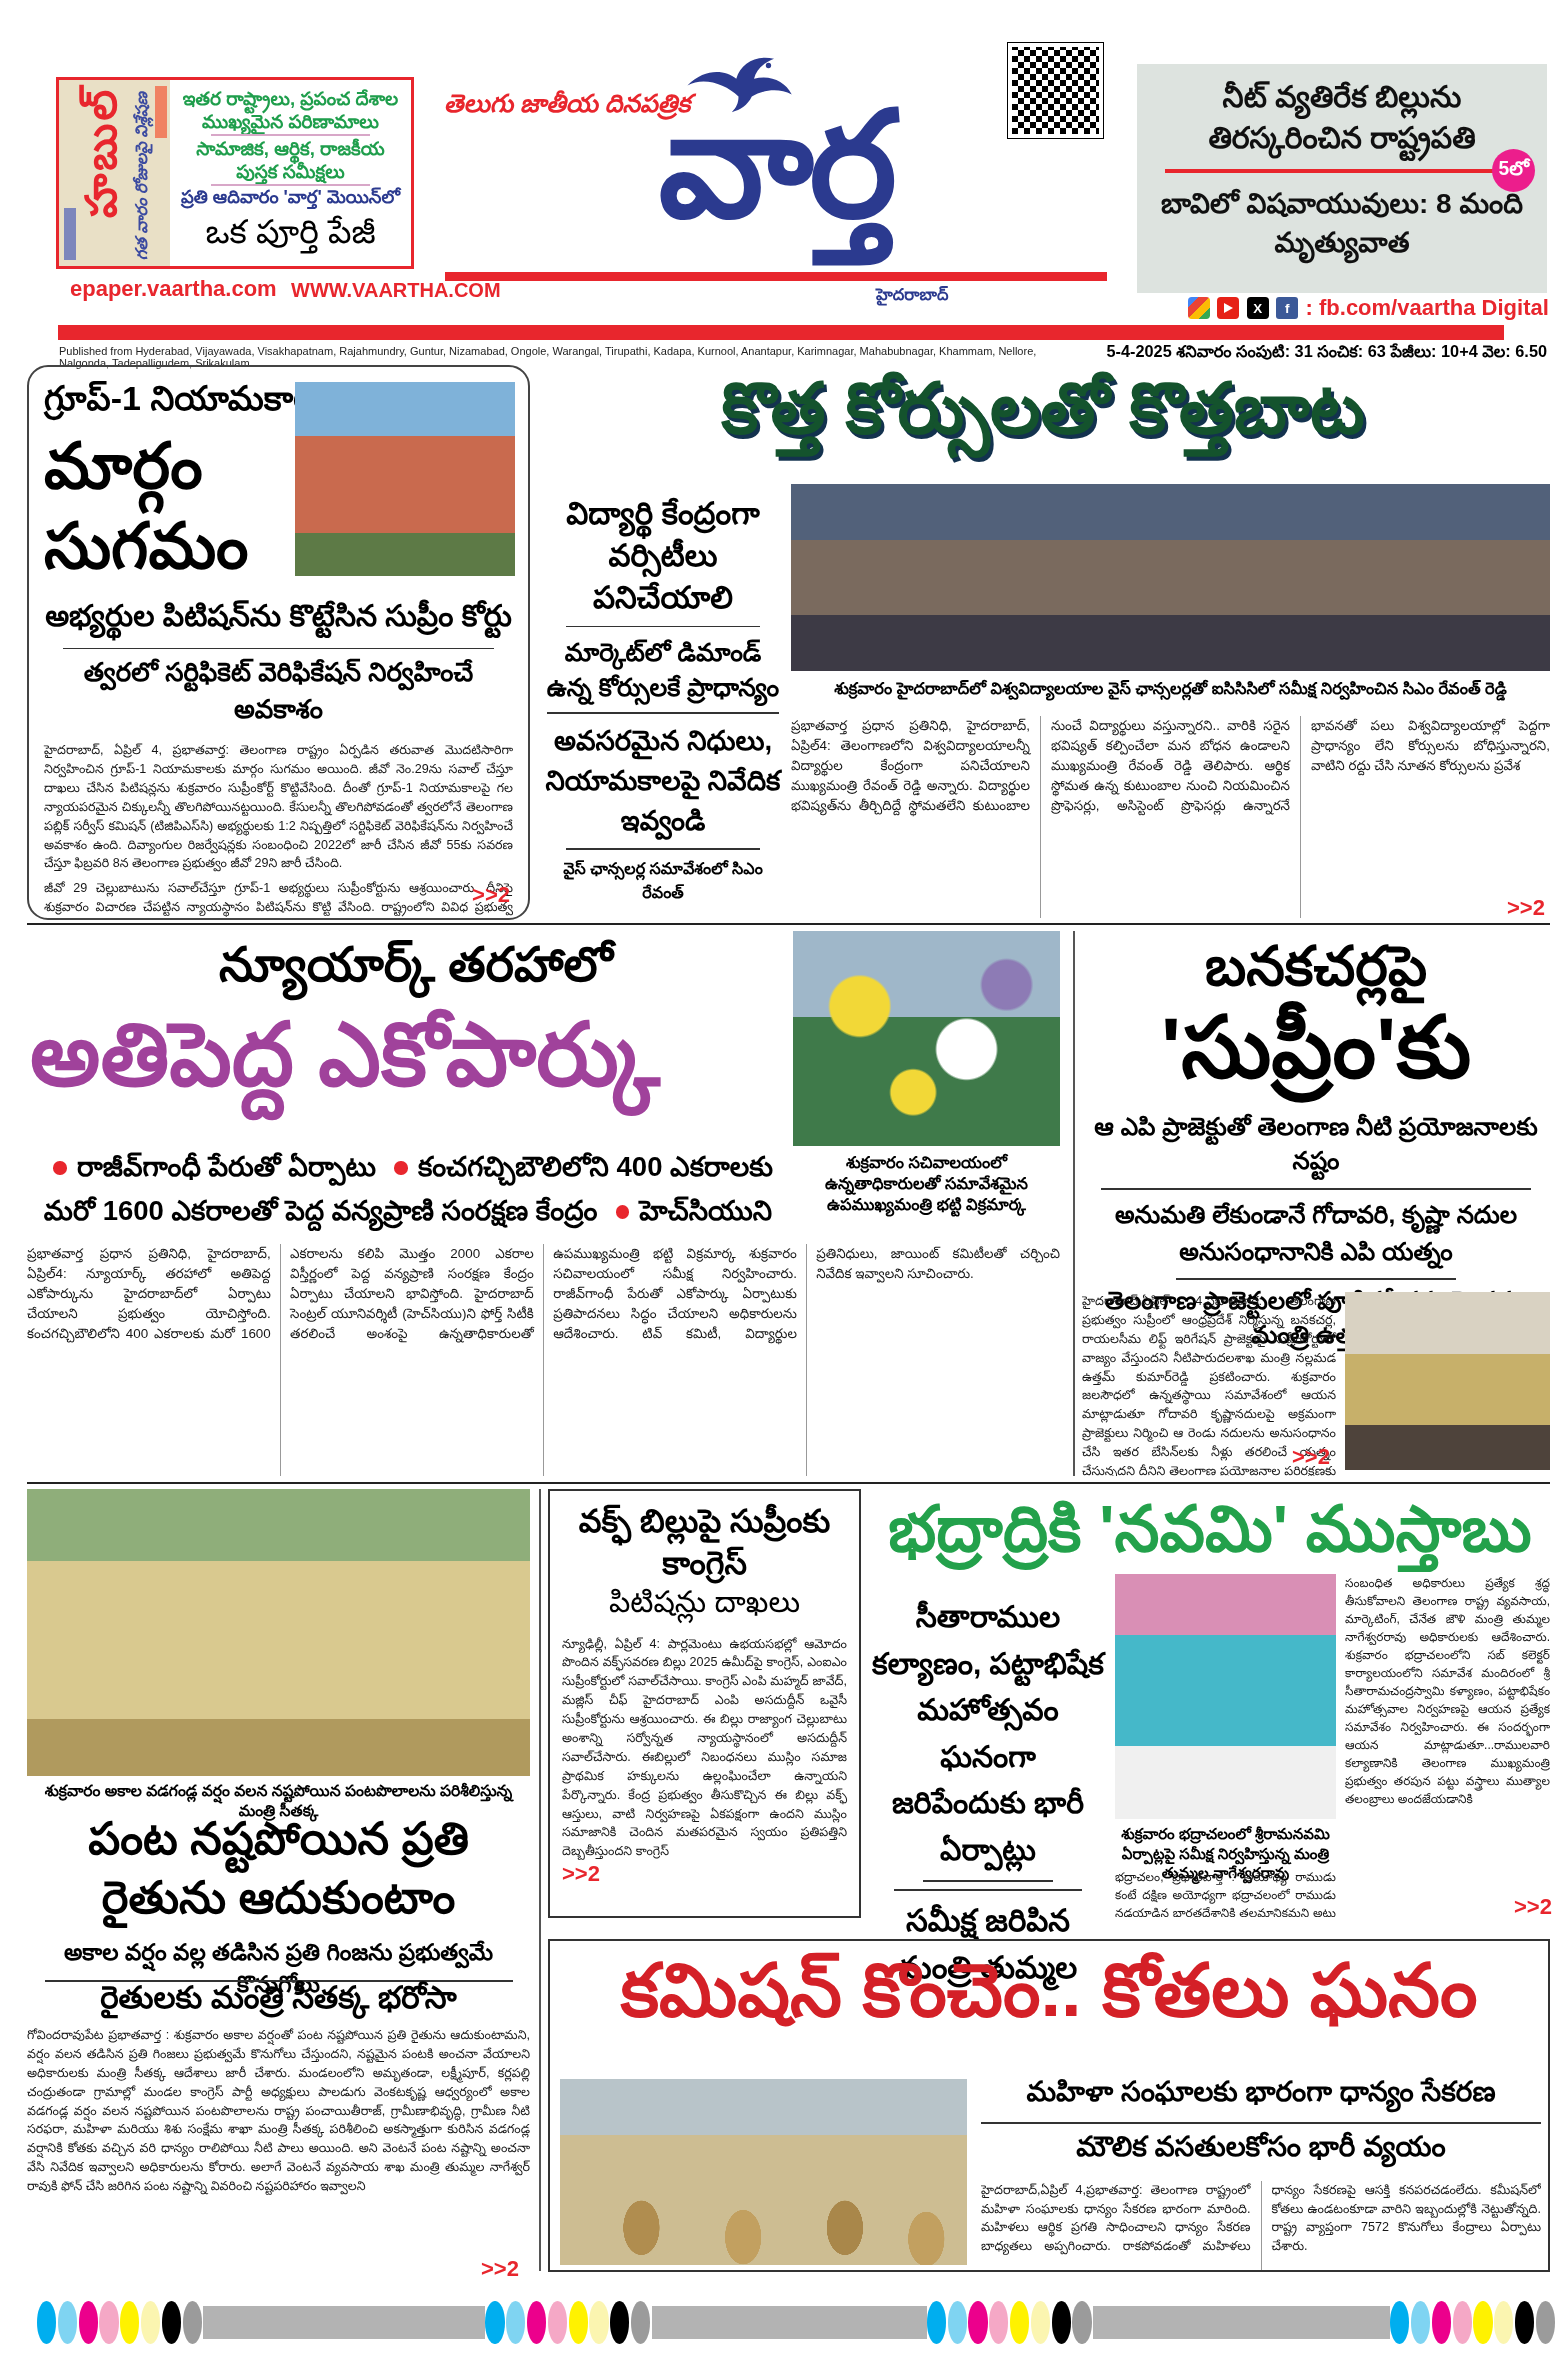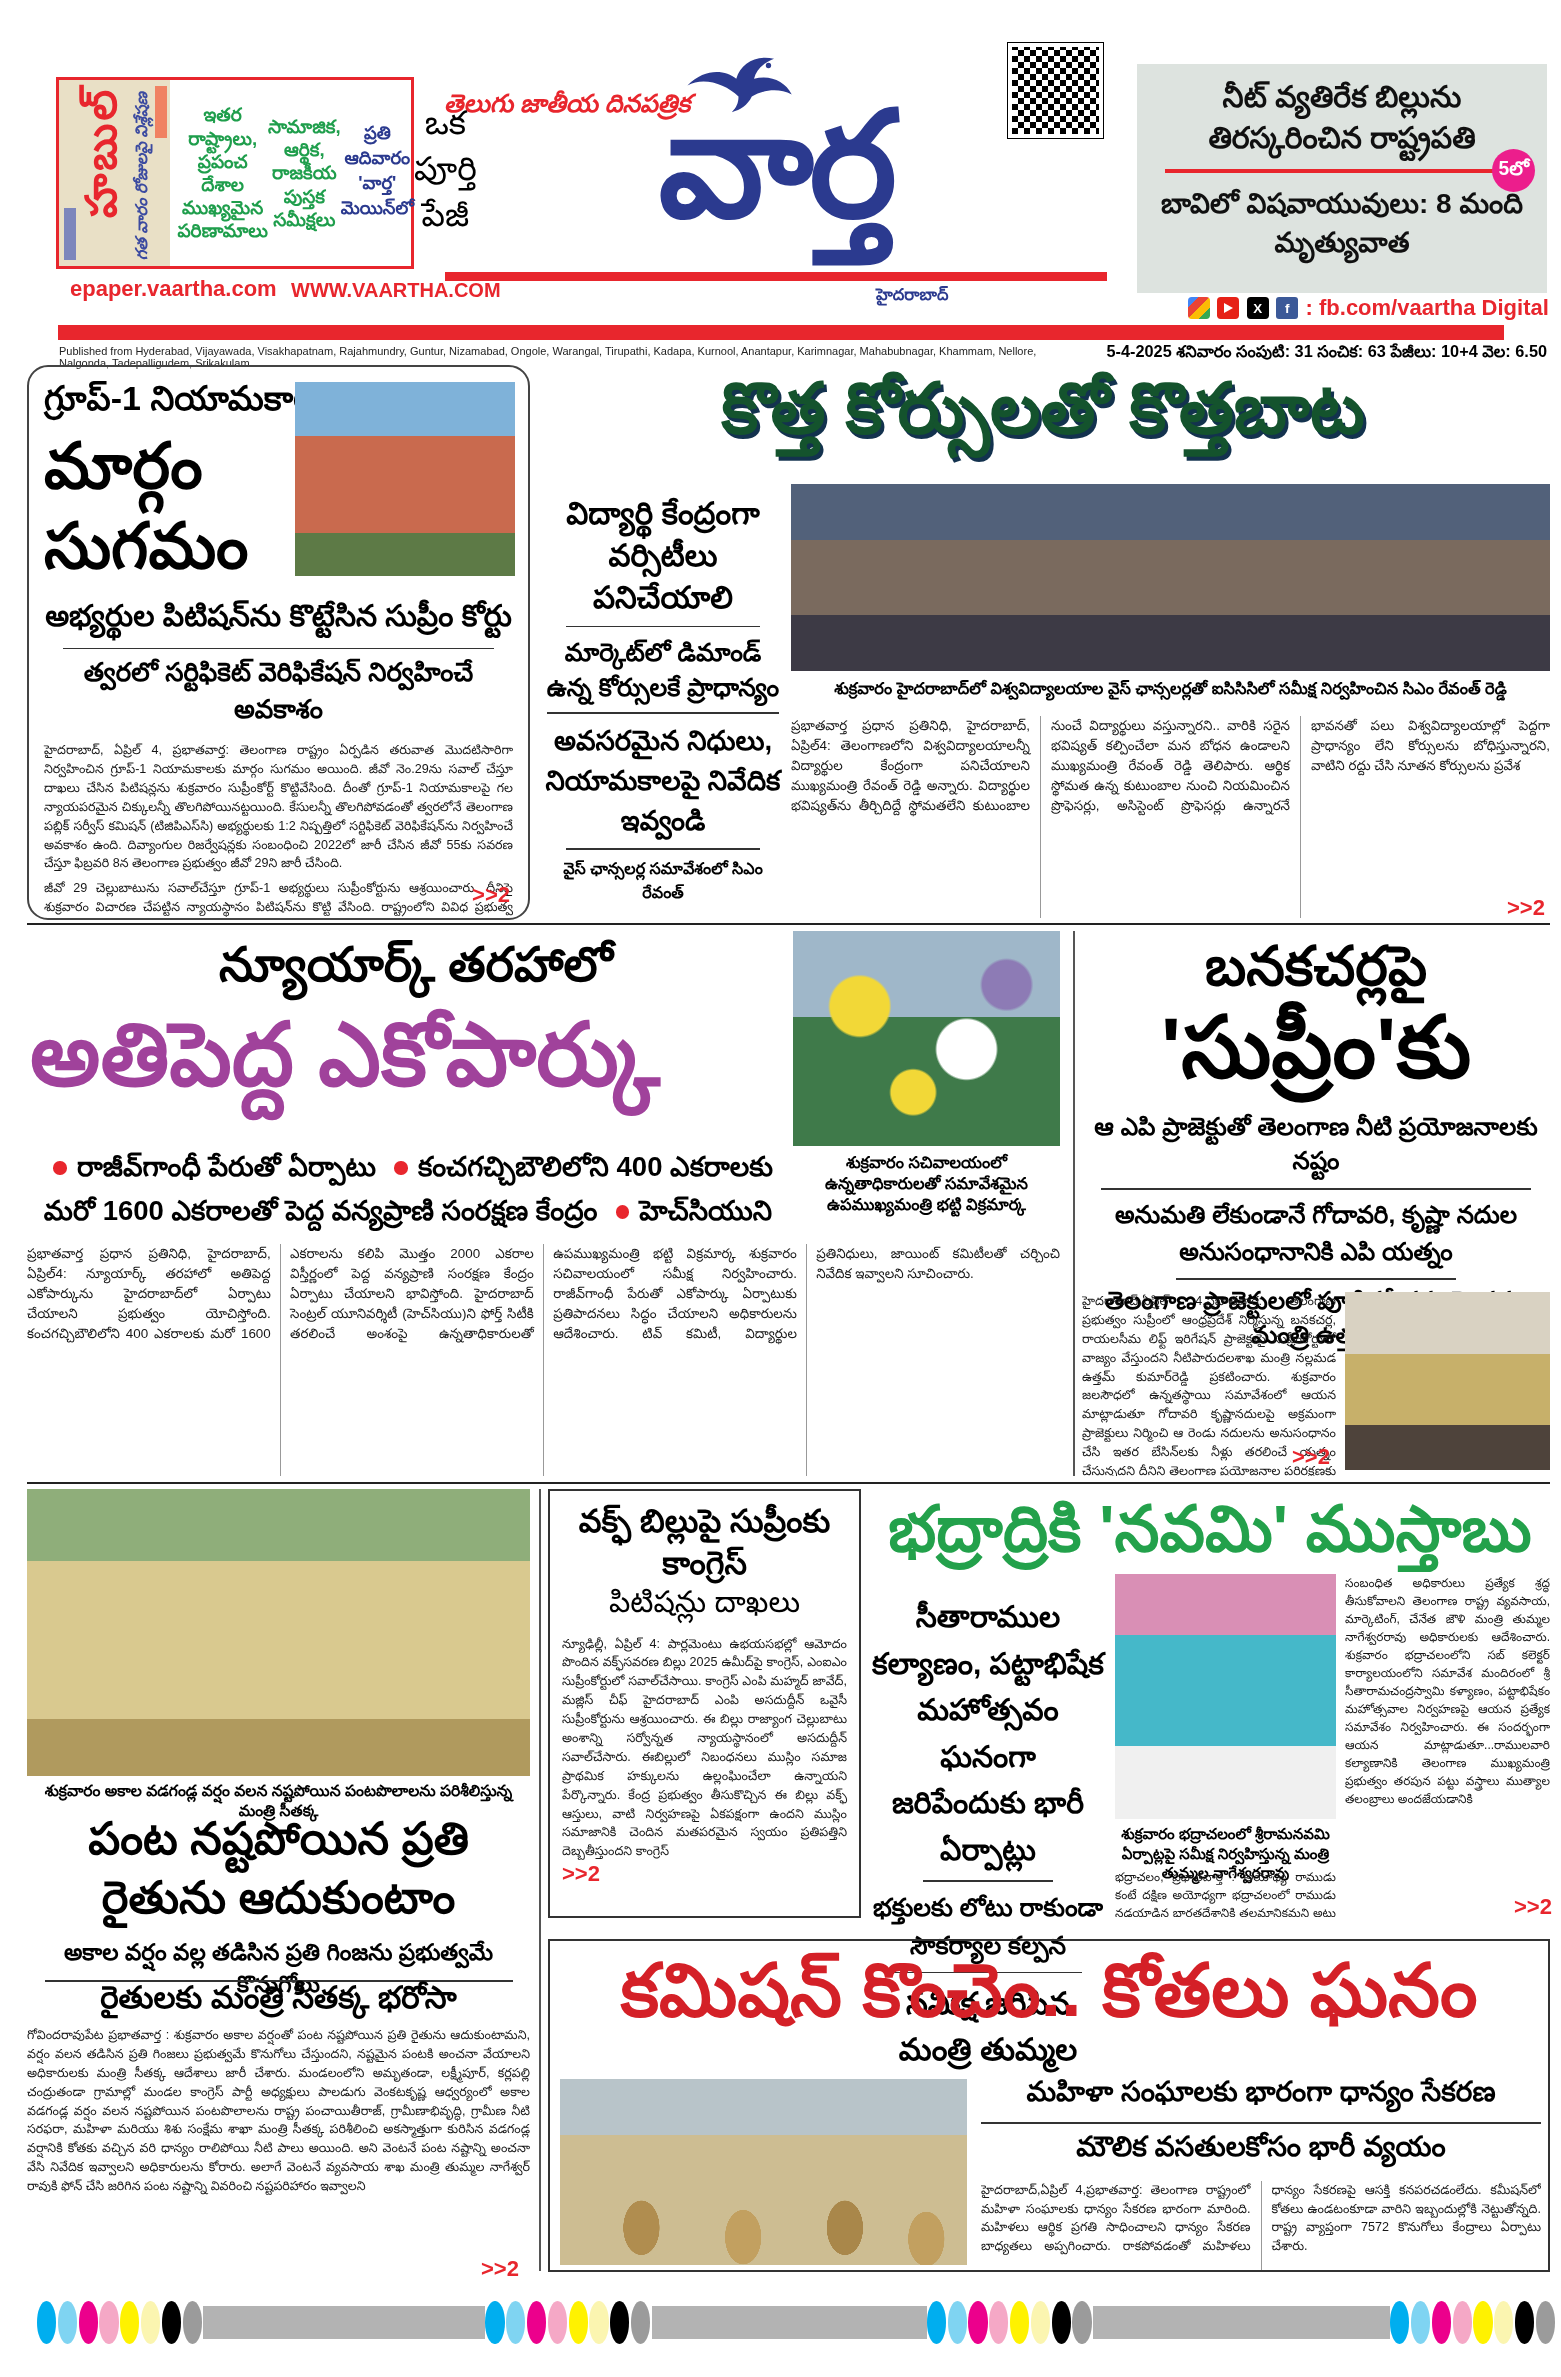--- a/index.html
+++ b/index.html
@@ -9,21 +9,21 @@
 
   
   .promo-box { border:3px solid #e8262d; display:flex; background:#fff; }
   .promo-strip { width:111px; background:#e9e0c6; position:relative; overflow:hidden; flex:none; }
   .promo-vert { position:absolute; left:13.4px; top:7.4px; writing-mode:vertical-rl; transform:rotate(180deg);
                 color:#e8262d; font-weight:bold; font-size:43px; letter-spacing:3px; }
   .promo-vert2 { position:absolute; left:71px; top:12px; writing-mode:vertical-rl; transform:rotate(180deg);
                  color:#3b4aa0; font-weight:bold; font-style:italic; font-size:16.3px; }
   .promo-chip-o { position:absolute; right:3px; top:6px; width:12px; height:52px; background:#f08262; }
   .promo-chip-b { position:absolute; left:4.5px; bottom:6px; width:12px; height:52px; background:#7d86bc; }
-  .promo-main { flex:1; display:flex; flex-direction:row; justify-content:space-evenly; align-items:center;
+  .promo-main { flex:1; display:flex; flex-direction:column; justify-content:space-evenly; align-items:center;
                 text-align:center; padding:6px 7.4px; }
   .promo-green { color:#1f9e4c; font-weight:bold; font-size:18.6px; line-height:1.25; }
   .promo-div { width:70%; height:1.5px; background:#d8a7c8; }
   .promo-blue { color:#2b3a8f; font-weight:bold; font-size:18px; }
   .promo-red { color:#000000; font-weight:normal; font-size:33px; }
   .url-red { color:#e8262d; font-weight:bold; }
   .tagline { color:#e8262d; font-weight:bold; font-style:italic; font-size:25px; }
   .logo-text { color:#2b3a8f; font-weight:bold; font-size:148px; line-height:1; letter-spacing:-4.5px; }
   .logo-underline { background:#e8262d; }
   .city { color:#2b3a8f; font-weight:bold; font-size:16.3px; }
@@ -230,21 +230,20 @@
     <div class="headline" style="text-align:center; font-size:32px; line-height:1.3;">వక్ఫ్ బిల్లుపై సుప్రీంకు కాంగ్రెస్</div>
     <div class="headline" style="text-align:center; font-size:30px; font-weight:normal;">పిటిషన్లు దాఖలు</div>
     <div class="body-text" style="margin-top:9px; font-size:12.6px;">న్యూఢిల్లీ, ఏప్రిల్ 4: పార్లమెంటు ఉభయసభల్లో ఆమోదం పొందిన వక్ఫ్‌సవరణ బిల్లు 2025 ఉమీద్‌పై కాంగ్రెస్, ఎంఐఎం సుప్రీంకోర్టులో సవాల్‌చేసాయి. కాంగ్రెస్ ఎంపి మహ్మద్ జావేద్, మజ్లిస్ చీఫ్ హైదరాబాద్ ఎంపి అసదుద్దీన్ ఒవైసీ సుప్రీంకోర్టును ఆశ్రయించారు. ఈ బిల్లు రాజ్యాంగ చెల్లుబాటు అంశాన్ని సర్వోన్నత న్యాయస్థానంలో అసదుద్దీన్ సవాల్‌చేసారు. ఈబిల్లులో నిబంధనలు ముస్లిం సమాజ ప్రాథమిక హక్కులను ఉల్లంఘించేలా ఉన్నాయని పేర్కొన్నారు. కేంద్ర ప్రభుత్వం తీసుకొచ్చిన ఈ బిల్లు వక్ఫ్ ఆస్తులు, వాటి నిర్వహణపై ఏకపక్షంగా ఉందని ముస్లిం సమాజానికి చెందిన మతపరమైన స్వయం ప్రతిపత్తిని దెబ్బతీస్తుందని కాంగ్రెస్</div>
     <span class="jump">&gt;&gt;2</span>
   </div>
 
   <div class="abs hl-green" style="left:870px; top:1492px; width:680px; height:80px; overflow:hidden;">భద్రాద్రికి 'నవమి' ముస్తాబు</div>
   <div class="abs" style="left:870px; top:1594px; width:236px;">
     <div class="deck" style="font-size:30px; line-height:1.55;">సీతారాముల కల్యాణం, పట్టాభిషేక మహోత్సవం ఘనంగా జరిపేందుకు భారీ ఏర్పాట్లు</div>
     <div class="deck-rule" style="width:55%;"></div>
-    <div class="deck" style="font-size:25px; line-height:1.5;">భక్తులకు లోటు రాకుండా సౌకర్యాల కల్పన</div>
     <div class="deck-rule" style="width:80%;"></div>
     <div class="deck" style="font-size:31px; line-height:1.5;">సమీక్ష జరిపిన మంత్రి తుమ్మల</div>
   </div>
   <div class="abs photo ph-press" style="left:1115px; top:1574px; width:221px; height:245px;"></div>
   <div class="abs caption" style="left:1115px; top:1824px; width:221px; font-size:15px;">శుక్రవారం భద్రాచలంలో శ్రీరామనవమి ఏర్పాట్లపై సమీక్ష నిర్వహిస్తున్న మంత్రి తుమ్మల నాగేశ్వరరావు</div>
   <div class="abs body-text" style="left:1115px; top:1868px; width:221px; height:49px; overflow:hidden; font-size:12px;">భద్రాచలం, ప్రభాతవార్త : అయోధ్య రాముడు కంటే దక్షిణ అయోధ్యగా భద్రాచలంలో రాముడు నడయాడిన భారతదేశానికి తలమానికమని అటు కళ్యాణానికి దేశ విదేశాల నుంచి భక్తులు వచ్చే అవకాశం ఉన్నందున ఎలాంటి లోటు లేకుండా అన్ని సౌకర్యాలు కల్పించాలన్నారు.</div>
   <div class="abs body-text" style="left:1345px; top:1574px; width:205px; height:330px; overflow:hidden; font-size:12px;">సంబంధిత అధికారులు ప్రత్యేక శ్రద్ధ తీసుకోవాలని తెలంగాణ రాష్ట్ర వ్యవసాయ, మార్కెటింగ్, చేనేత జౌళి మంత్రి తుమ్మల నాగేశ్వరరావు అధికారులకు ఆదేశించారు. శుక్రవారం భద్రాచలంలోని సబ్ కలెక్టర్ కార్యాలయంలోని సమావేశ మందిరంలో శ్రీ సీతారామచంద్రస్వామి కళ్యాణం, పట్టాభిషేకం మహోత్సవాల నిర్వహణపై ఆయన ప్రత్యేక సమావేశం నిర్వహించారు. ఈ సందర్భంగా ఆయన మాట్లాడుతూ...రాములవారి కల్యాణానికి తెలంగాణ ముఖ్యమంత్రి ప్రభుత్వం తరపున పట్టు వస్త్రాలు ముత్యాల తలంబ్రాలు అందజేయడానికి</div>
   <div class="abs jump" style="left:1514px; top:1894px;">&gt;&gt;2</div>
 
   <div class="abs boxed" style="left:548px; top:1939px; width:1002px; height:333px; padding:7.4px 12px; overflow:hidden;">

